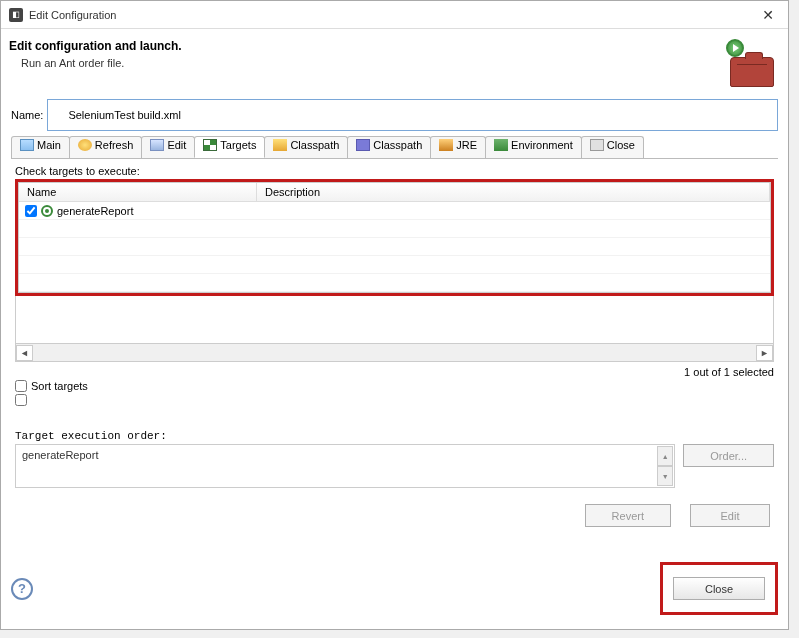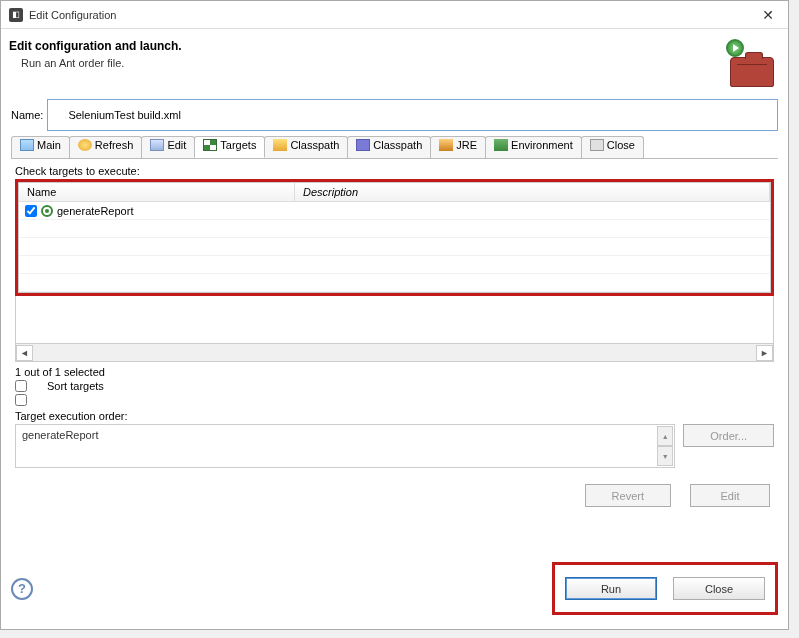--- a/index.html
+++ b/index.html
@@ -35,34 +35,34 @@
 .ic-props { background: #7a7ad8; border:1px solid #5a5ab0;}
 .ic-jre { background: linear-gradient(#ffd07a,#cc8020);}
 .ic-env { background: linear-gradient(#6eb46e,#3a8a3a);}
 .ic-common { background: #e0e0e0; border:1px solid #999;}
 .tab-body { padding: 6px 4px 4px 4px; }
 .check-label { margin-bottom: 2px; display:block;}
 .targets-box { border: 3px solid #c11a1a; padding: 0; }
 .targets-table { border: 1px solid #ccc; background: #fff; }
 .thead { display: flex; background: #fff; border-bottom: 1px solid #ddd; }
 .th { padding: 3px 8px; border-right: 1px solid #ddd; background: linear-gradient(#fff,#f2f2f2); }
-.th.name { width: 276px; }
-.th.desc { flex: 1; font-style: italic; }
+.th.name { width: 238px; }
+.th.desc { flex: 1; }
 .trow { display: flex; height: 18px; border-bottom: 1px solid #f2f2f2; align-items: center; }
 .trow .cell-name { width: 270px; padding-left: 6px; display:flex; align-items:center; gap:4px;}
 .trow .cell-desc { flex: 1; padding-left: 6px; }
 .chk { width: 12px; height: 12px; }
 .target-icon { width:12px; height:12px; border:2px solid #3a8a3a; border-radius:50%; display:inline-block; position:relative;}
 .target-icon:after{content:"";position:absolute;left:2px;top:2px;width:4px;height:4px;background:#3a8a3a;border-radius:50%;}
 .scrollbar { display:flex; align-items:center; background:#f0f0f0; border:1px solid #ccc; border-top:none; height:18px;}
 .sb-arrow{ width:17px; height:16px; background:#fff; border:1px solid #ccc; display:flex; align-items:center; justify-content:center; font-size:9px; color:#555; cursor:pointer;}
 .sb-track{ flex:1; background:#f0f0f0;}
-.status-row { margin-top: 4px; }
-.opt-row { display: flex; align-items: flex-start; gap: 20px; margin-top: 2px; }
-.order-label { margin-top: 4px; display: block; }
+.status-row { margin-top: 4px; text-align: right; }
+.opt-row { display: flex; align-items: flex-start; gap: 4px; margin-top: 2px; }
+.order-label { margin-top: 24px; display: block; font-family: Liberation Mono, monospace; }
 .order-row { display: flex; gap: 8px; margin-top: 2px; align-items:flex-start;}
 .order-text { flex: 1; border: 1px solid #ccc; background: #fff; height: 44px; padding: 4px 6px; color:#333; position:relative;}
 .order-spin { position:absolute; right:1px; top:1px; bottom:1px; width:16px; display:flex; flex-direction:column;}
 .order-spin div{ flex:1; background:#f0f0f0; border:1px solid #ccc; font-size:7px; display:flex; align-items:center; justify-content:center; color:#888;}
 .btn { min-width: 80px; height: 23px; border: 1px solid #adadad; background: linear-gradient(#fff,#e7e7e7); cursor: pointer; padding: 0 26px; color:#333;}
 .btn:disabled { color: #999; background: #f4f4f4; cursor: default; }
 .revert-row { display: flex; justify-content: flex-end; gap: 19px; margin-top: 16px; padding-right: 4px;}
 .footer { position: absolute; bottom: 14px; left: 10px; right: 10px; display: flex; align-items: center; }
 .help-icon { width: 22px; height: 22px; border: 2px solid #6a8ab8; border-radius: 50%; display: flex; align-items: center; justify-content: center; color: #6a8ab8; font-weight: bold; font-size: 13px; cursor: pointer; }
 .footer-btns { border: 3px solid #c11a1a; padding: 12px 10px; display: flex; gap: 16px; margin-left: auto; }
@@ -204,18 +204,17 @@
         <button class="btn" disabled="">Revert</button>
         <button class="btn" disabled="">Edit</button>
       </div>
     </div>
 
   </div>
 
   <div class="footer">
     <div class="help-icon">?</div>
     <div class="footer-btns">
-      <button class="btn primary" style="min-width:92px">Run</button>
       <button class="btn" style="min-width:92px">Close</button>
     </div>
   </div>
 
 </div>
 
 </body></html>

